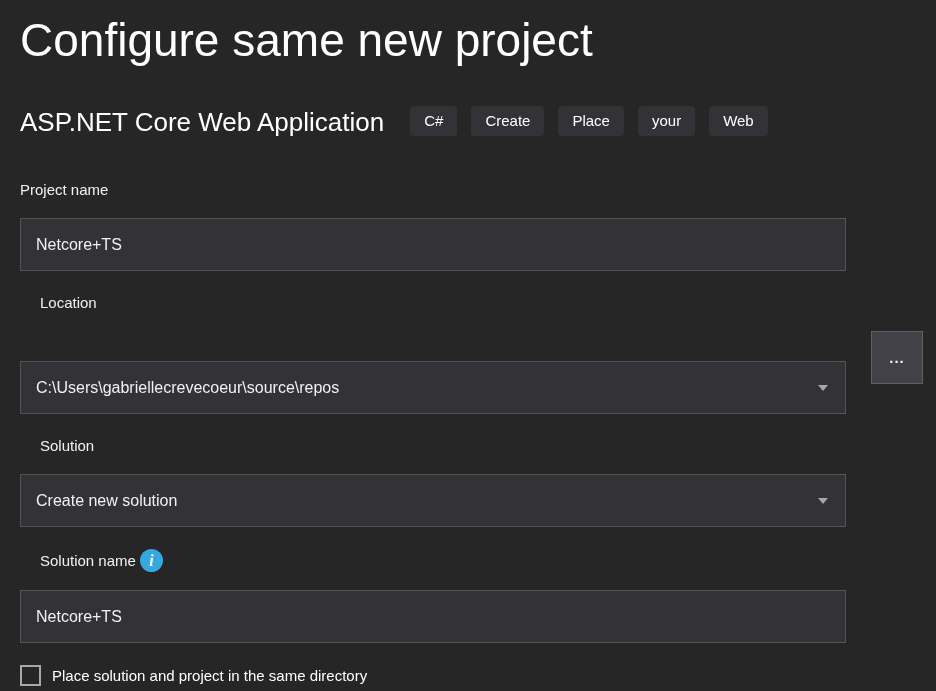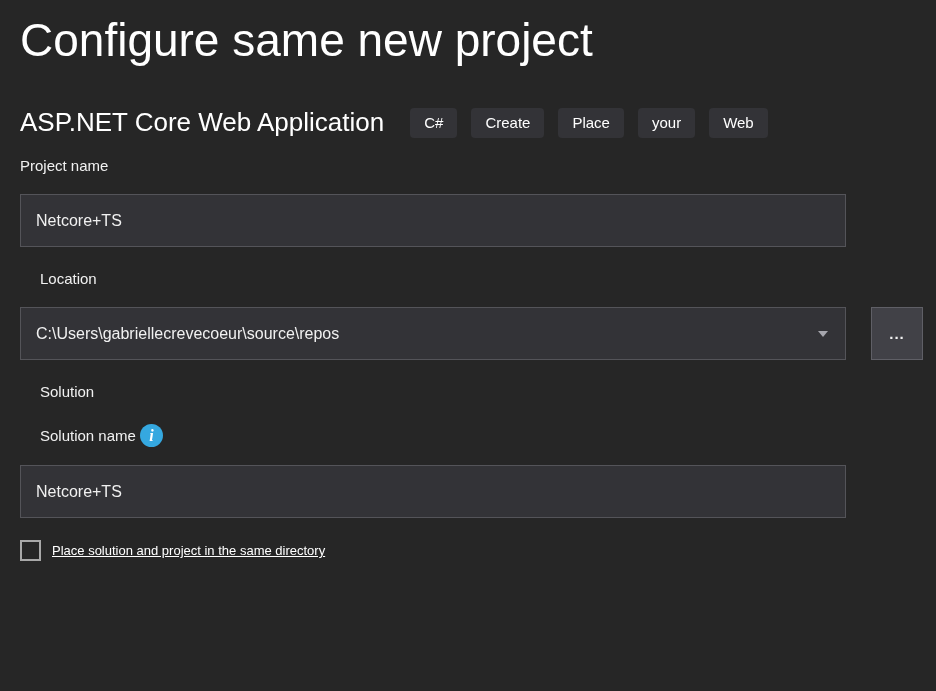--- a/index.html
+++ b/index.html
@@ -16,21 +16,21 @@
     font-size: 46px;
     font-weight: 300;
     color: #ffffff;
     line-height: 56px;
     letter-spacing: 0px;
   }
 
   .template-row {
     margin-top: 38px;
     display: flex;
-    align-items: flex-end;
+    align-items: flex-start;
   }
   .template-name {
     font-size: 26px;
     font-weight: 300;
     color: #ffffff;
     line-height: 32px;
   }
   .tags { display: flex; align-items: center; gap: 14px; margin-left: 26px; }
   .tag {
     background: #333337;
@@ -53,20 +53,21 @@
   .text-input, .combo {
     width: 826px;
     height: 53px;
     background: #333337;
     border: 1px solid #545459;
     color: #f1f1f1;
     font-size: 16px;
     font-family: "Liberation Sans", sans-serif;
     padding: 0 15px;
     outline: none;
+    margin-top: 30px;
   }
   .combo {
     display: flex;
     align-items: center;
     justify-content: space-between;
     cursor: default;
   }
   .combo-text { font-size: 16px; color: #f1f1f1; }
   .combo-arrow {
     width: 0; height: 0;
@@ -114,23 +115,23 @@
     align-items: center;
     gap: 11px;
   }
   .checkbox-box {
     width: 21px; height: 21px;
     border: 2px solid #a8a8a8;
     background: transparent;
     cursor: pointer;
     flex: 0 0 auto;
   }
-  .checkbox-label { font-size: 13px; color: #ffffff; text-decoration: underline; }
+  .checkbox-label { font-size: 15px; color: #ffffff; }
 
-  .mt-title-gap   { margin-top: 18px; }
+  .mt-title-gap   { margin-top: 42px; }
   .mt-input-gap   { margin-top: 18px; }
   .mt-section-gap { margin-top: 22px; margin-left: 20px; }
 </style>
 </head>
 <body>
 
 <div class="container">
 
   <h1 class="page-title">Configure same new project</h1>
 
@@ -151,20 +152,24 @@
   <div class="field-label mt-section-gap">Location</div>
   <div class="row-with-button mt-input-gap">
     <div class="combo">
       <span class="combo-text">C:\Users\gabriellecrevecoeur\source\repos</span>
       <span class="combo-arrow"></span>
     </div>
     <button class="browse-button">...</button>
   </div>
 
   <div class="field-label mt-section-gap">Solution</div>
+  <div class="combo mt-input-gap">
+    <span class="combo-text">Create new solution</span>
+    <span class="combo-arrow"></span>
+  </div>
 
   <div class="label-row mt-section-gap">
     <span class="field-label">Solution name</span>
     <span class="info-icon">i</span>
   </div>
   <input class="text-input mt-input-gap" type="text" value="Netcore+TS" style="">
 
   <div class="checkbox-row">
     <span class="checkbox-box"></span>
     <span class="checkbox-label">Place solution and project in the same directory</span>

